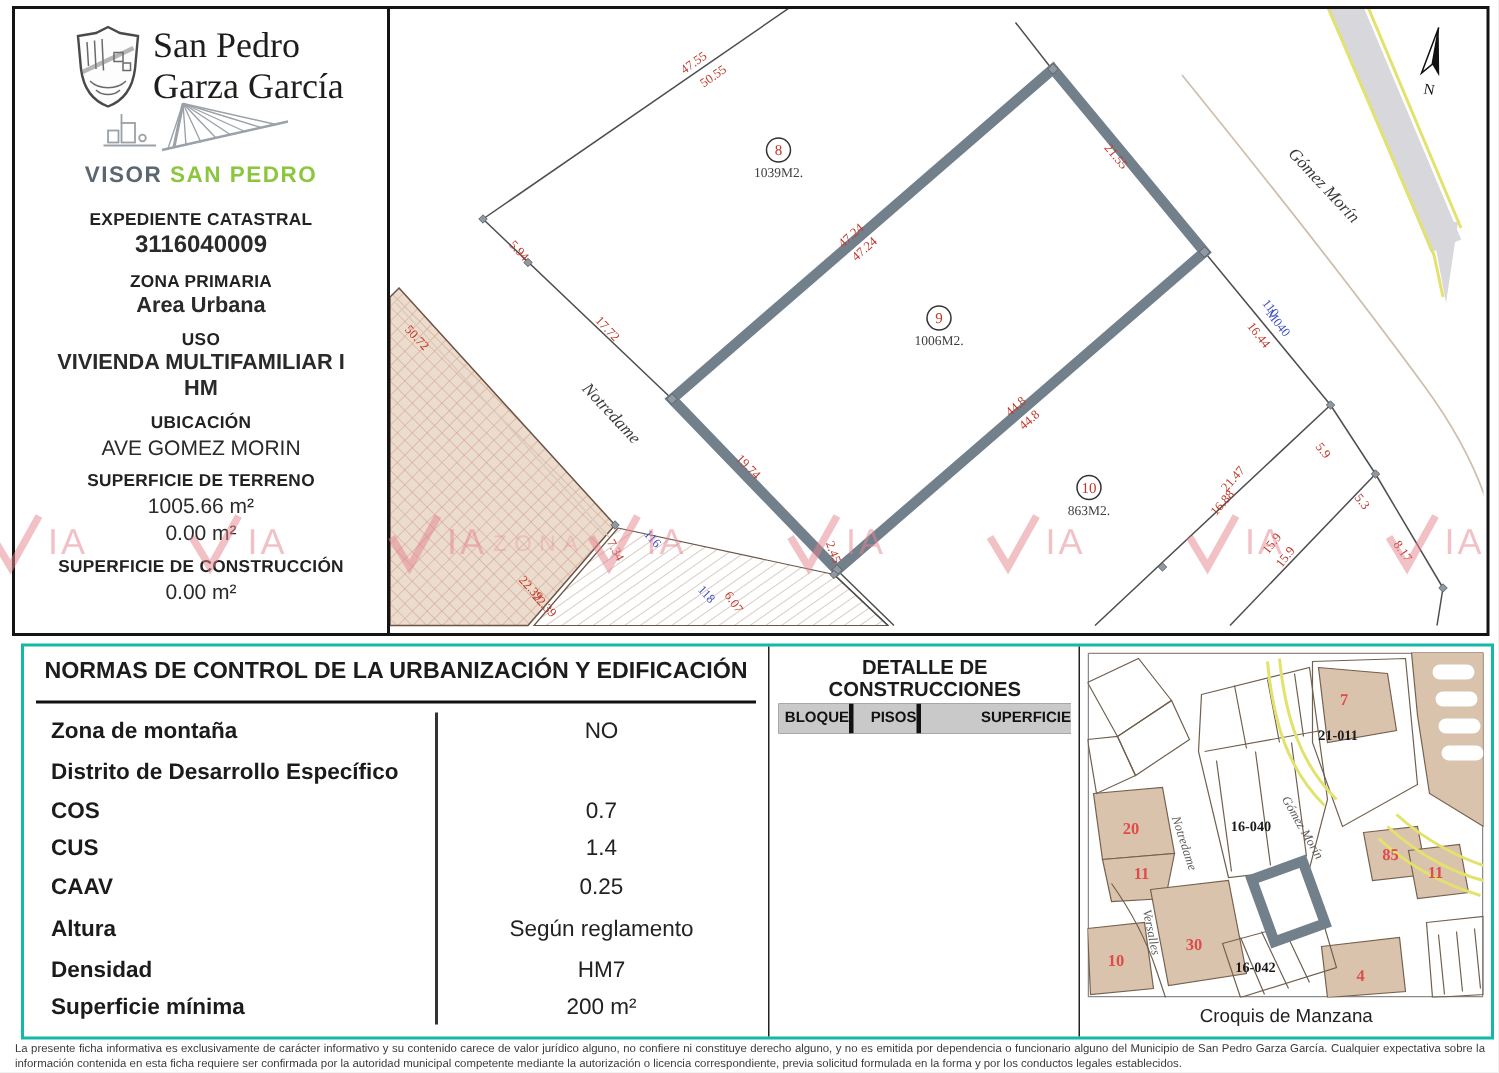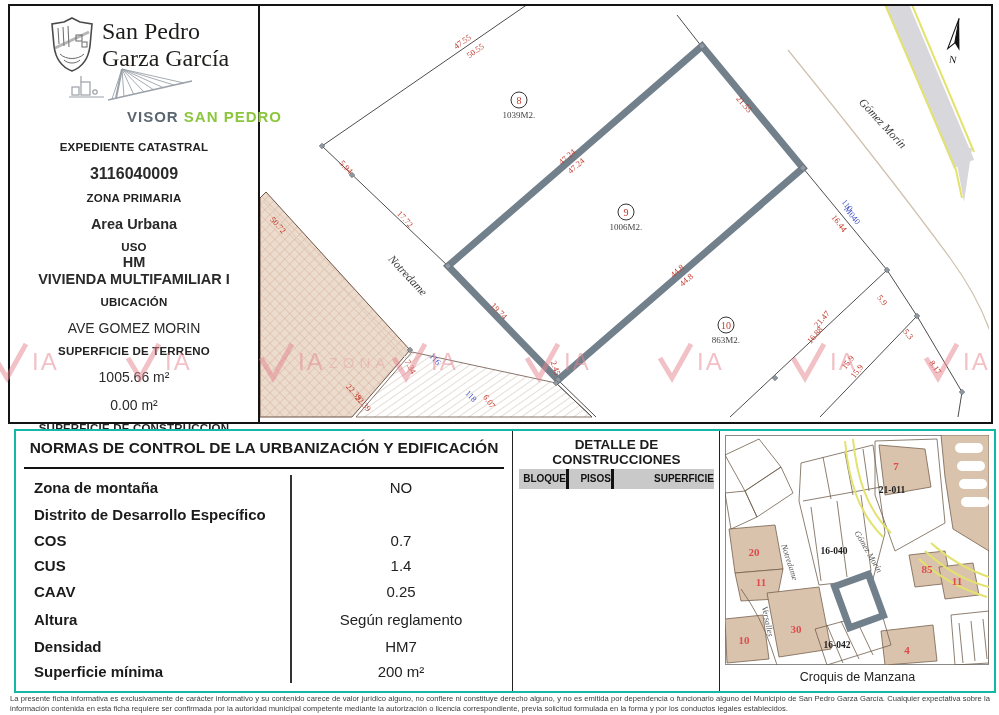--- a/index.html
+++ b/index.html
@@ -7,26 +7,26 @@
         font-family:"Liberation Sans",sans-serif;color:#1c1c1c;}
   .abs{position:absolute;}
 
   
   .top-box{left:8px;top:4px;width:981px;height:416px;border:2px solid #141414;background:#fff;}
   .sidebar{position:absolute;left:0;top:0;width:248px;height:100%;border-right:2px solid #141414;}
   .crest{position:absolute;left:40px;top:10px;}
   .muni-title{position:absolute;left:92px;top:12px;font-family:"Liberation Serif",serif;
               font-size:24px;line-height:27px;color:#1d1d1b;}
   .visor-logo{position:absolute;left:54px;top:60px;}
-  .visor-text{position:absolute;left:0;top:102px;width:248px;text-align:right;font-size:15px;letter-spacing:1px;padding-left:24px;}
+  .visor-text{position:absolute;left:0;top:102px;width:248px;text-align:center;font-size:15px;letter-spacing:1px;}
   .visor-text .v1{font-weight:bold;color:var(--c-visorgray);}
   .visor-text .v2{color:var(--c-visorgreen);font-weight:bold;}
   .fields{position:absolute;left:0;top:126px;width:248px;text-align:center;}
   .f-label{font-size:11.5px;font-weight:bold;color:#222;margin-top:9px;letter-spacing:.2px;}
-  .f-val{font-size:14px;color:#2a2a2a;margin-top:12px;}
+  .f-val{font-size:14px;color:#2a2a2a;margin-top:2px;}
   .f-val.big{font-size:16px;font-weight:bold;}
   .f-val.bold{font-weight:bold;font-size:14.5px;}
   .f-val.tight{margin-top:1px;line-height:16px;}
 
   
   .dimr{font-family:"Liberation Serif",serif;font-size:8.5px;fill:var(--c-dimred);}
   .dimb{font-family:"Liberation Serif",serif;font-size:8.5px;fill:var(--c-lotblue);}
   .street-name{font-family:"Liberation Serif",serif;font-style:italic;font-size:11.5px;fill:#3b3b3b;}
   .pnum{font-family:"Liberation Serif",serif;font-size:10px;fill:var(--c-dimred);}
   .parea{font-family:"Liberation Serif",serif;font-size:9px;fill:#3f3f3f;}
@@ -113,22 +113,22 @@
         <span class="v1">VISOR</span>
         <span class="v2">SAN PEDRO</span>
       </div>
 
       <div class="fields">
         <div class="f-label">EXPEDIENTE CATASTRAL</div>
         <div class="f-val big">3116040009</div>
         <div class="f-label">ZONA PRIMARIA</div>
         <div class="f-val bold">Area Urbana</div>
         <div class="f-label">USO</div>
+        <div class="f-val bold tight">VIVIENDA MULTIFAMILIAR I</div>
         <div class="f-val bold tight">HM</div>
-        <div class="f-val bold tight">VIVIENDA MULTIFAMILIAR I</div>
         <div class="f-label">UBICACIÓN</div>
         <div class="f-val">AVE GOMEZ MORIN</div>
         <div class="f-label">SUPERFICIE DE TERRENO</div>
         <div class="f-val">1005.66 m²</div>
         <div class="f-val">0.00 m²</div>
         <div class="f-label">SUPERFICIE DE CONSTRUCCIÓN</div>
         <div class="f-val">0.00 m²</div>
       </div>
     </div>
 

